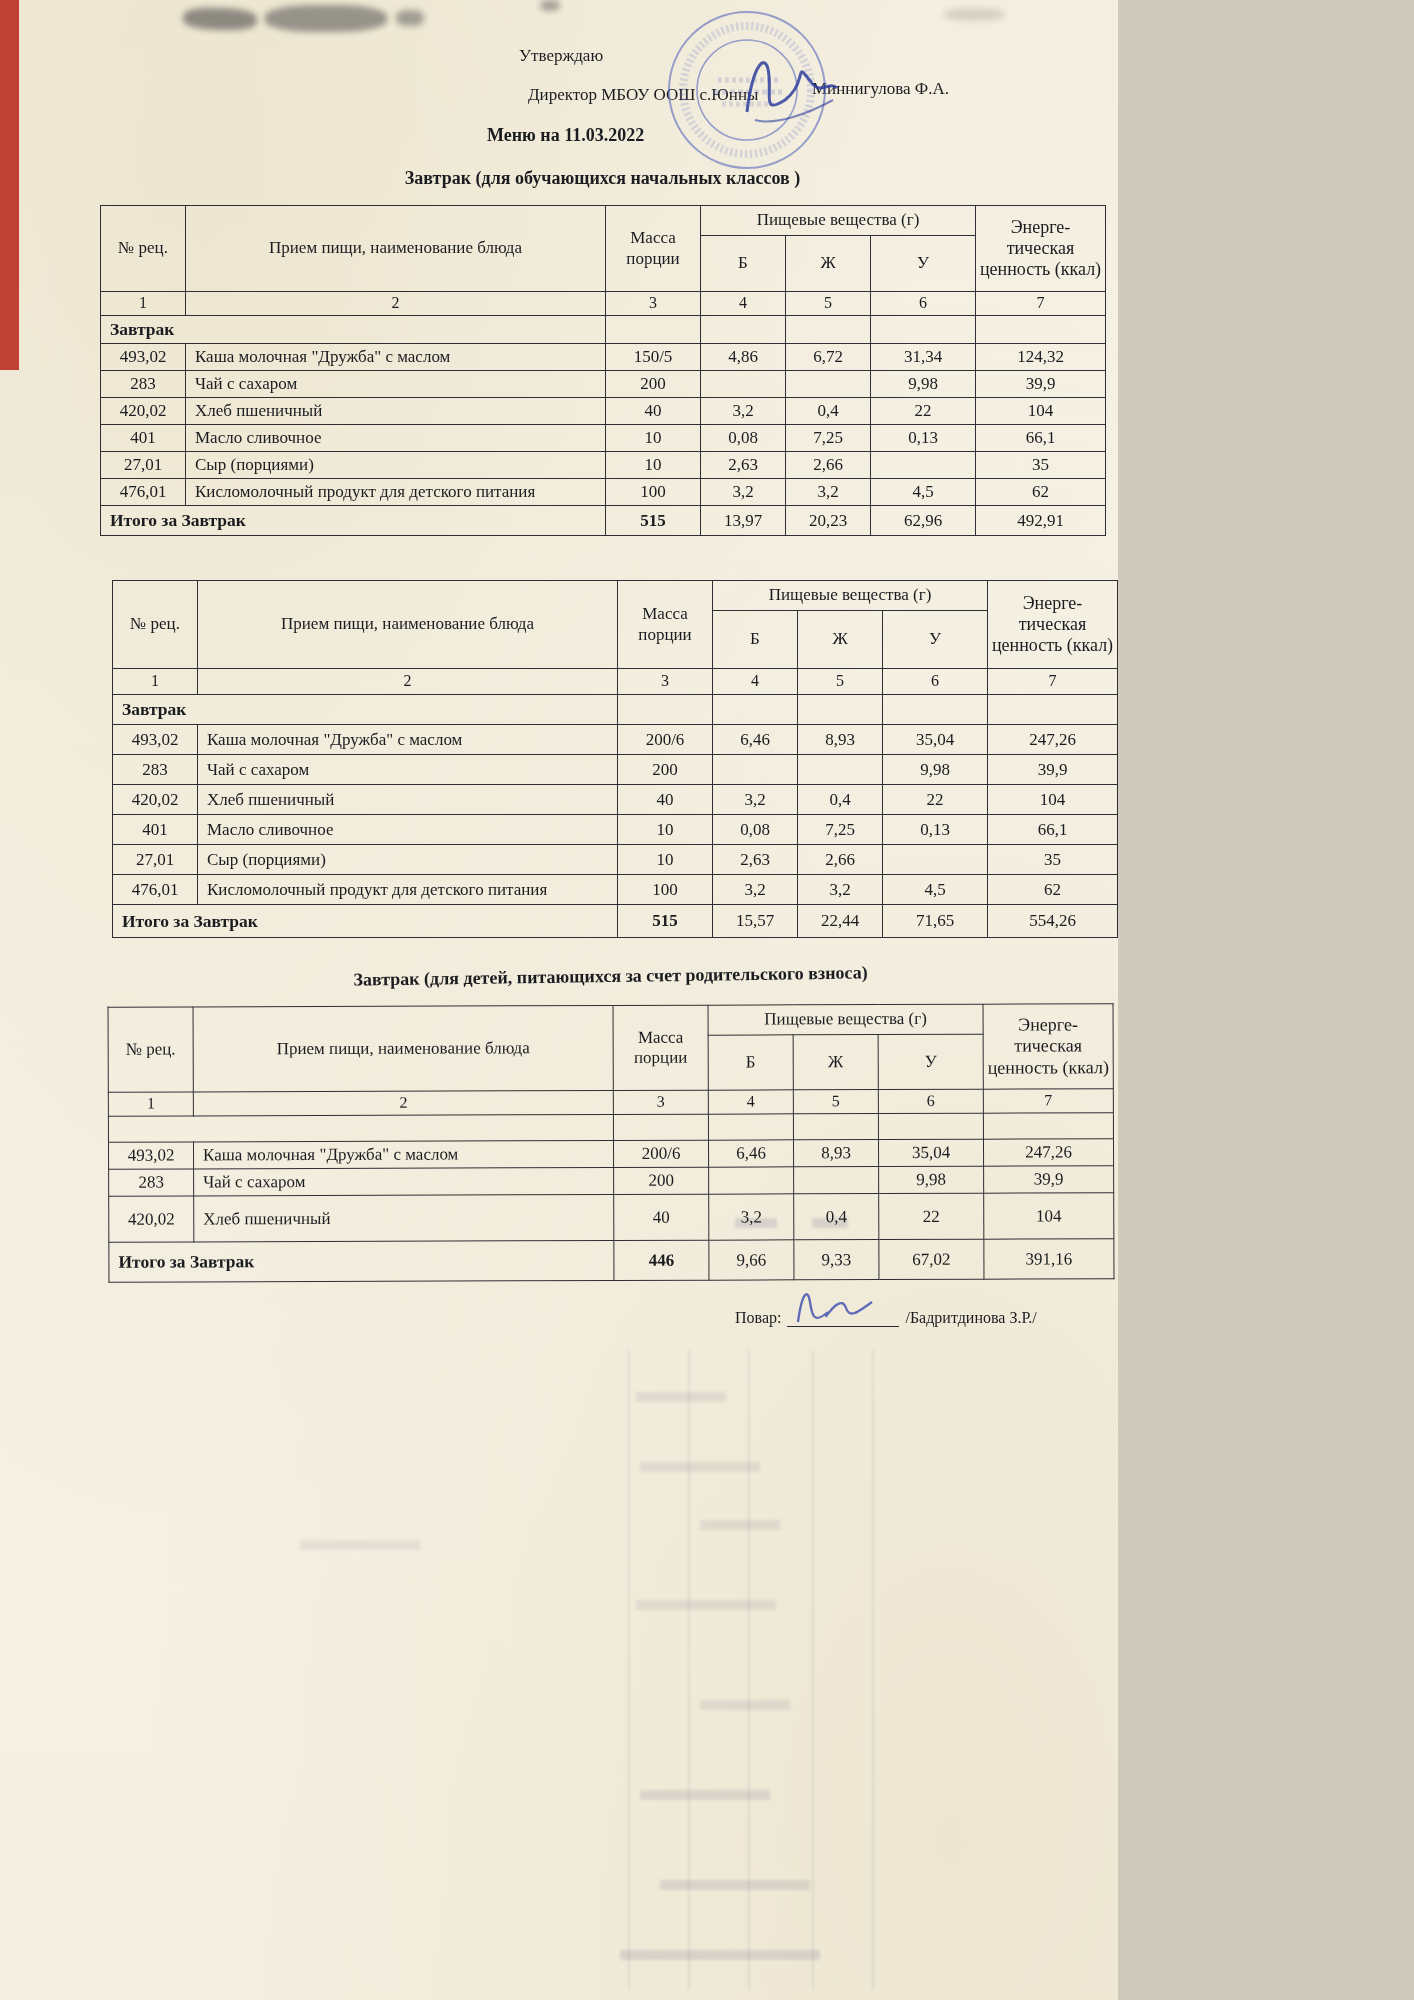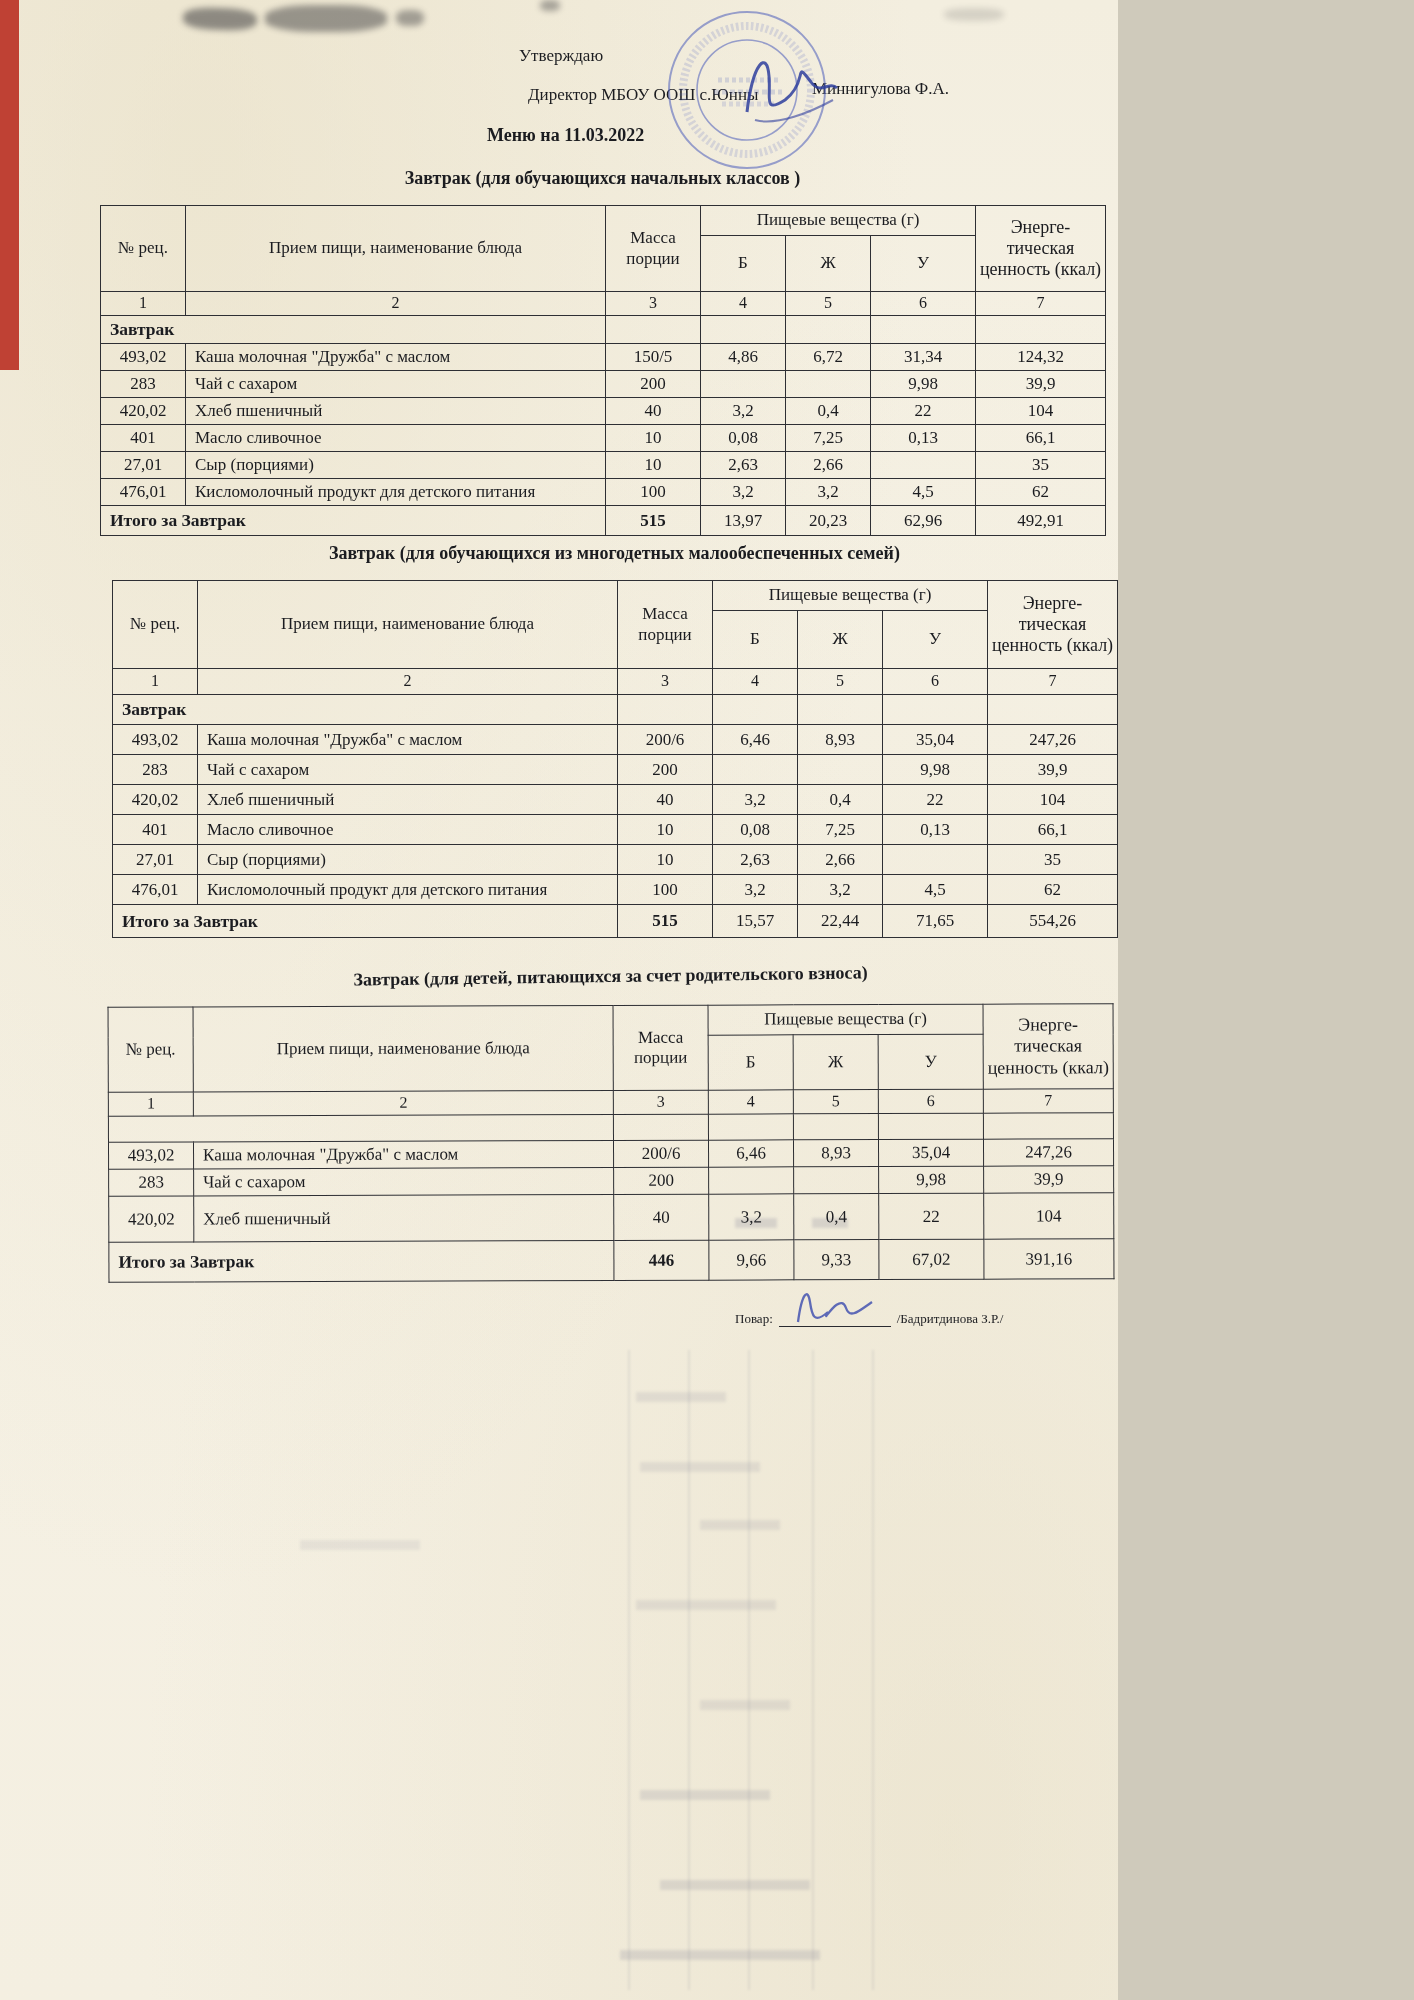--- a/index.html
+++ b/index.html
@@ -26,21 +26,21 @@
     vertical-align:middle; overflow:hidden; line-height:1.15;
   }
   table.menu td.dish{text-align:left;padding-left:9px;}
   table.menu td.section{font-weight:bold;text-align:left;padding-left:9px;font-size:17.5px;}
   table.menu td.hdr{line-height:1.18;}
   table.menu td.energyh{padding:1px 2px;font-size:18px;}
   table.menu td.num{font-size:16px;}
   table.menu td.bold{font-weight:bold;}
 
   
-  .footer-line{font-size:13px;display:flex;align-items:flex-end;}
+  .footer-line{font-size:16px;display:flex;align-items:flex-end;}
   .sig-underline{display:inline-block;width:112px;border-bottom:1.4px solid #2a2b30;margin:0 6px;height:18px;}
 
   
   .red-strip{position:absolute;left:0;top:0;width:19px;height:370px;background:#bd392c;opacity:.95;filter:blur(.4px);}
   .smudge{position:absolute;background:#2f2f33;filter:blur(3px);border-radius:40%;}
   .ghost-v{position:absolute;top:1350px;height:640px;width:2px;background:#7d7d90;opacity:.14;filter:blur(1px);}
   .ghost-bar{position:absolute;height:10px;background:#70708a;opacity:.13;filter:blur(1.5px);}
 
   .stamp{opacity:.58;filter:blur(.5px);}
   .sig{filter:blur(.2px);}
@@ -88,21 +88,20 @@
   <div class="abs approve" style="left:519px;top:46px;z-index:2">Утверждаю</div>
   <div class="abs director" style="left:528px;top:85px;z-index:2">Директор МБОУ ООШ с.Юнны</div>
   <div class="abs director" style="left:812px;top:79px;z-index:2">Миннигулова Ф.А.</div>
   <svg class="abs sig" style="left:733px;top:42px;z-index:4" width="112" height="88" viewBox="0 0 112 88">
     <path d="M14,70 C20,20 34,8 36,34 C38,56 30,72 52,58 C76,40 60,16 78,40 C88,54 96,38 104,46" fill="none" stroke="#2e3e9e" stroke-width="3" opacity=".85"></path>
     <path d="M22,78 C44,84 78,70 100,58" fill="none" stroke="#2e3e9e" stroke-width="2" opacity=".6"></path>
   </svg>
   <div class="abs menu-title" style="left:487px;top:125px">Меню на 11.03.2022</div>
 
   <div class="abs tbl-title" style="left:100px;top:168px">Завтрак (для обучающихся  начальных классов )</div>
-  <div class="abs tbl-title" style="left:112px;top:543px">Завтрак (для обучающихся  из  многодетных малообеспеченных семей)</div>
   <div class="abs tbl-title" style="left:108px;top:966px;transform:rotate(-0.8deg)">Завтрак (для детей, питающихся за счет  родительского взноса)</div>
 
   <div class="abs" style="left:100px;top:205px">
       <table class="menu">
         <colgroup>
           <col style="width: 85px;">
           <col style="width: 420px;">
           <col style="width: 95px;">
           <col style="width: 85px;">
           <col style="width: 85px;">

